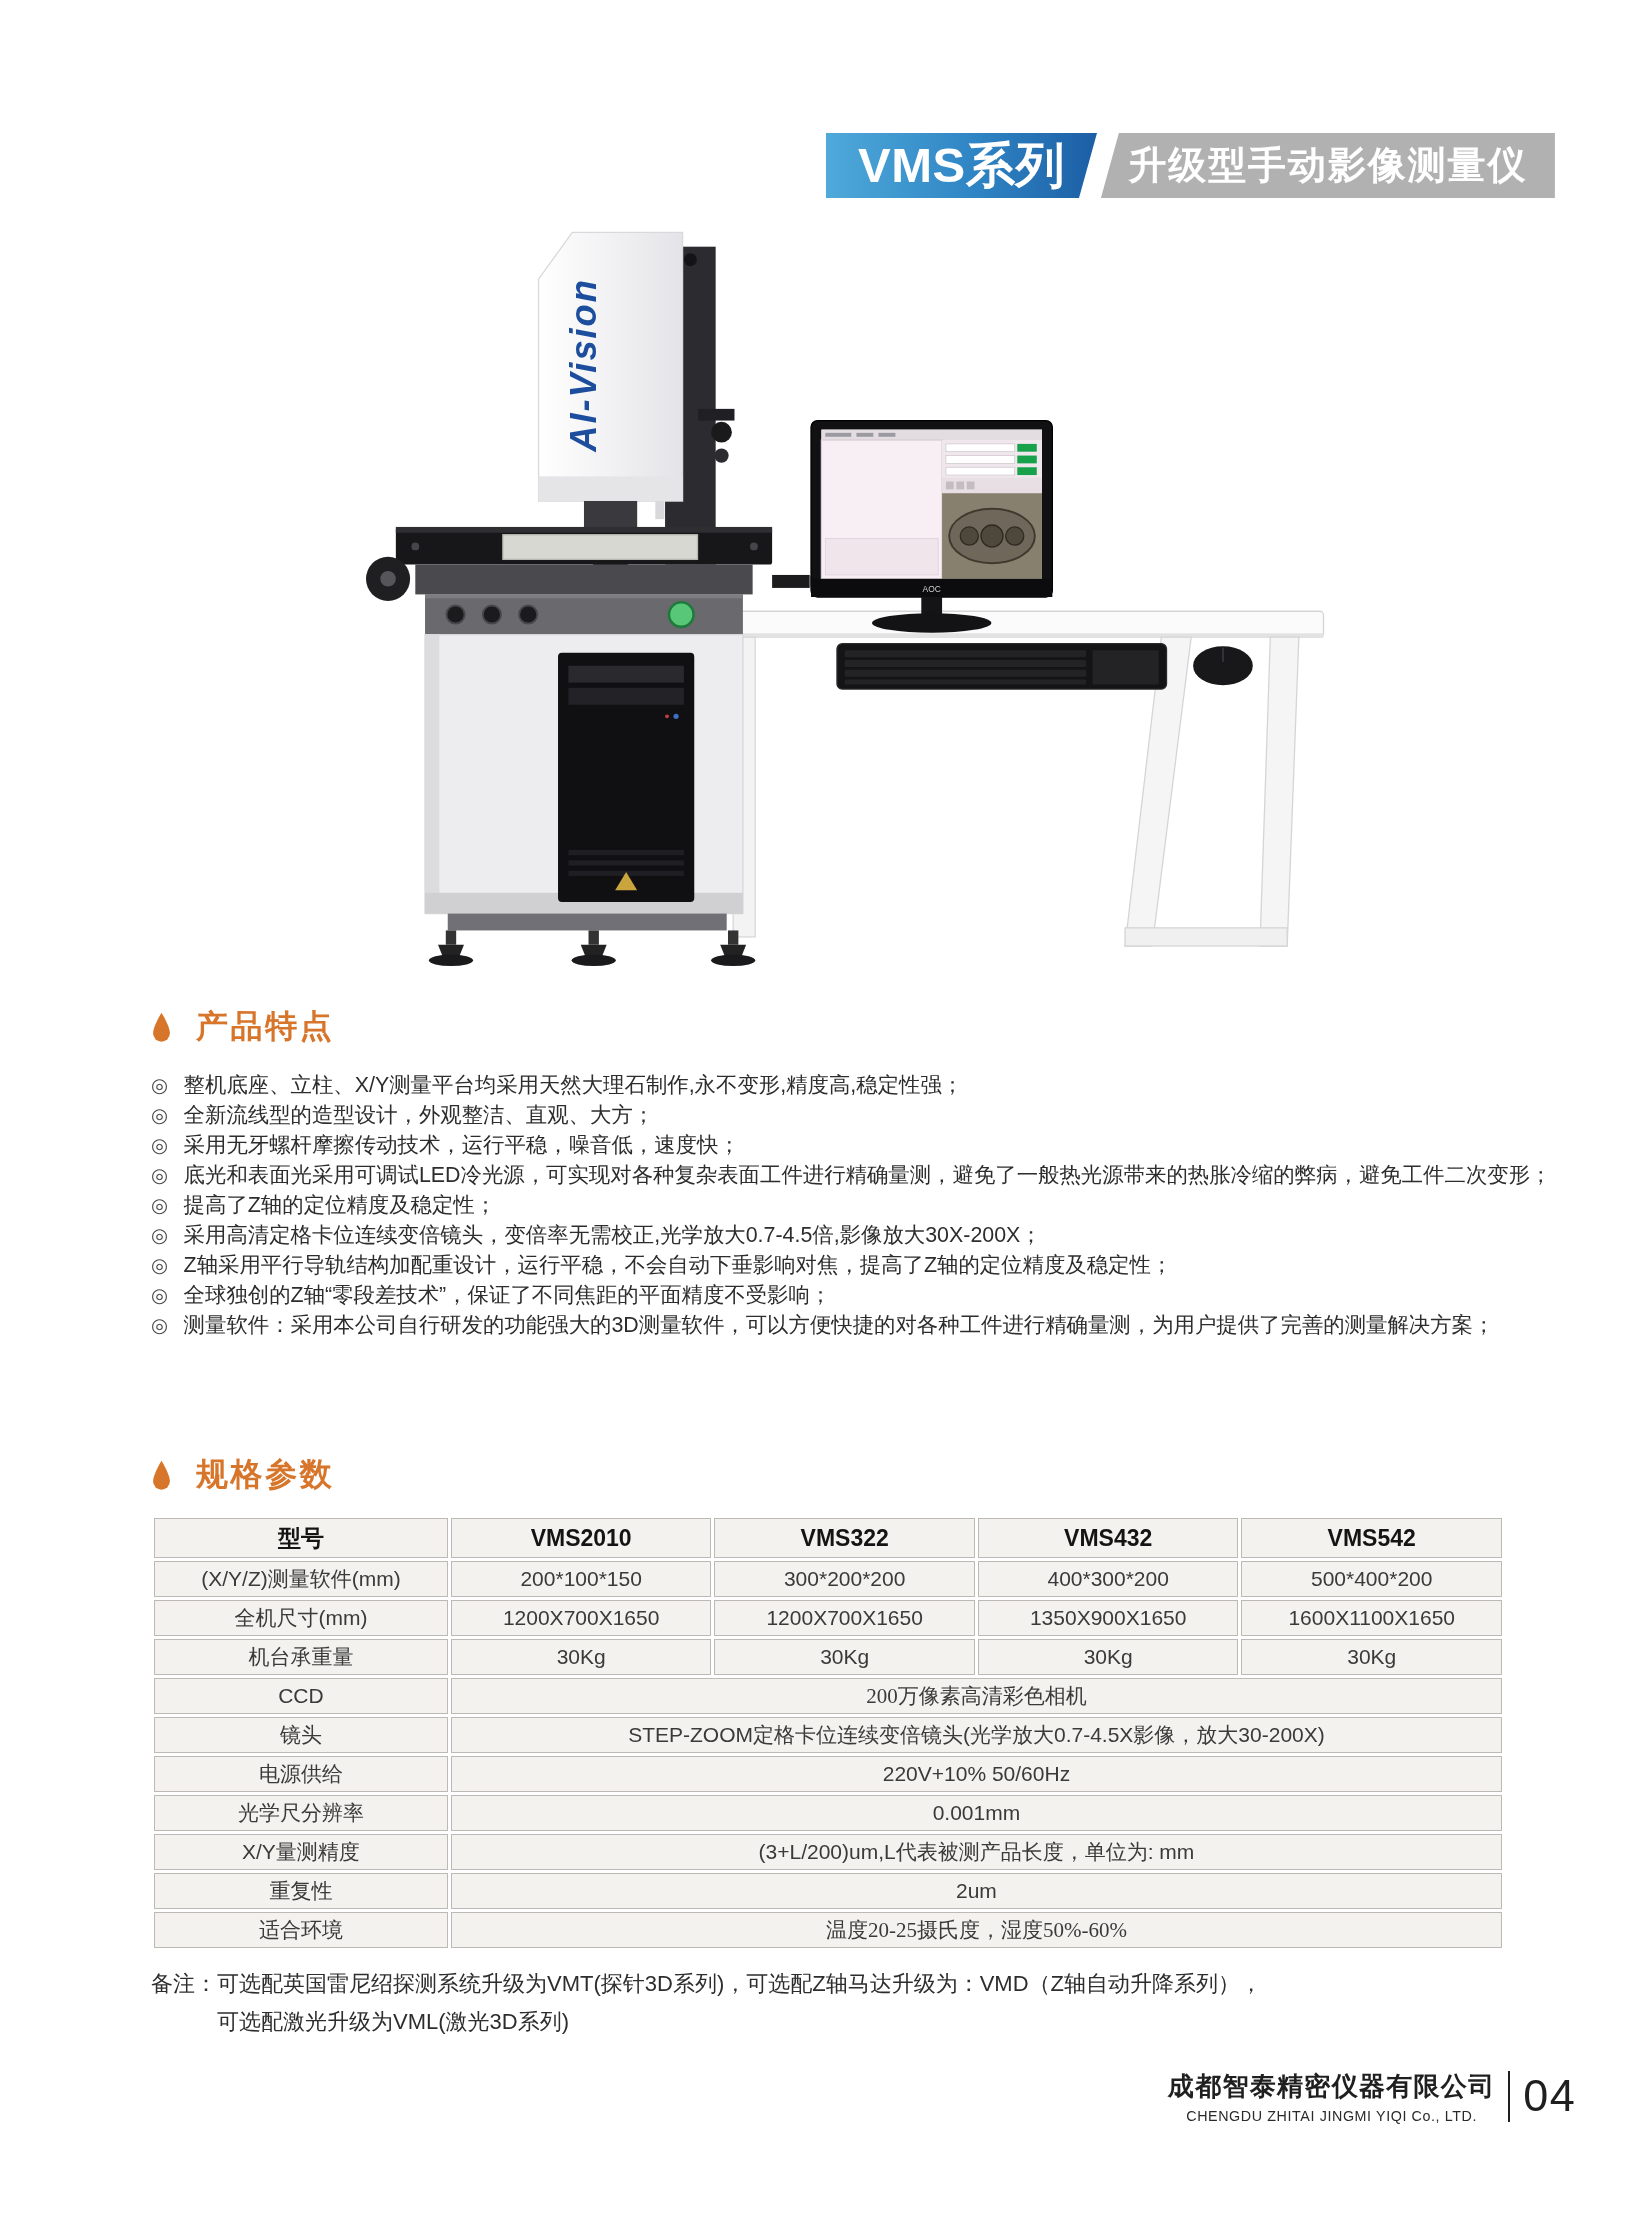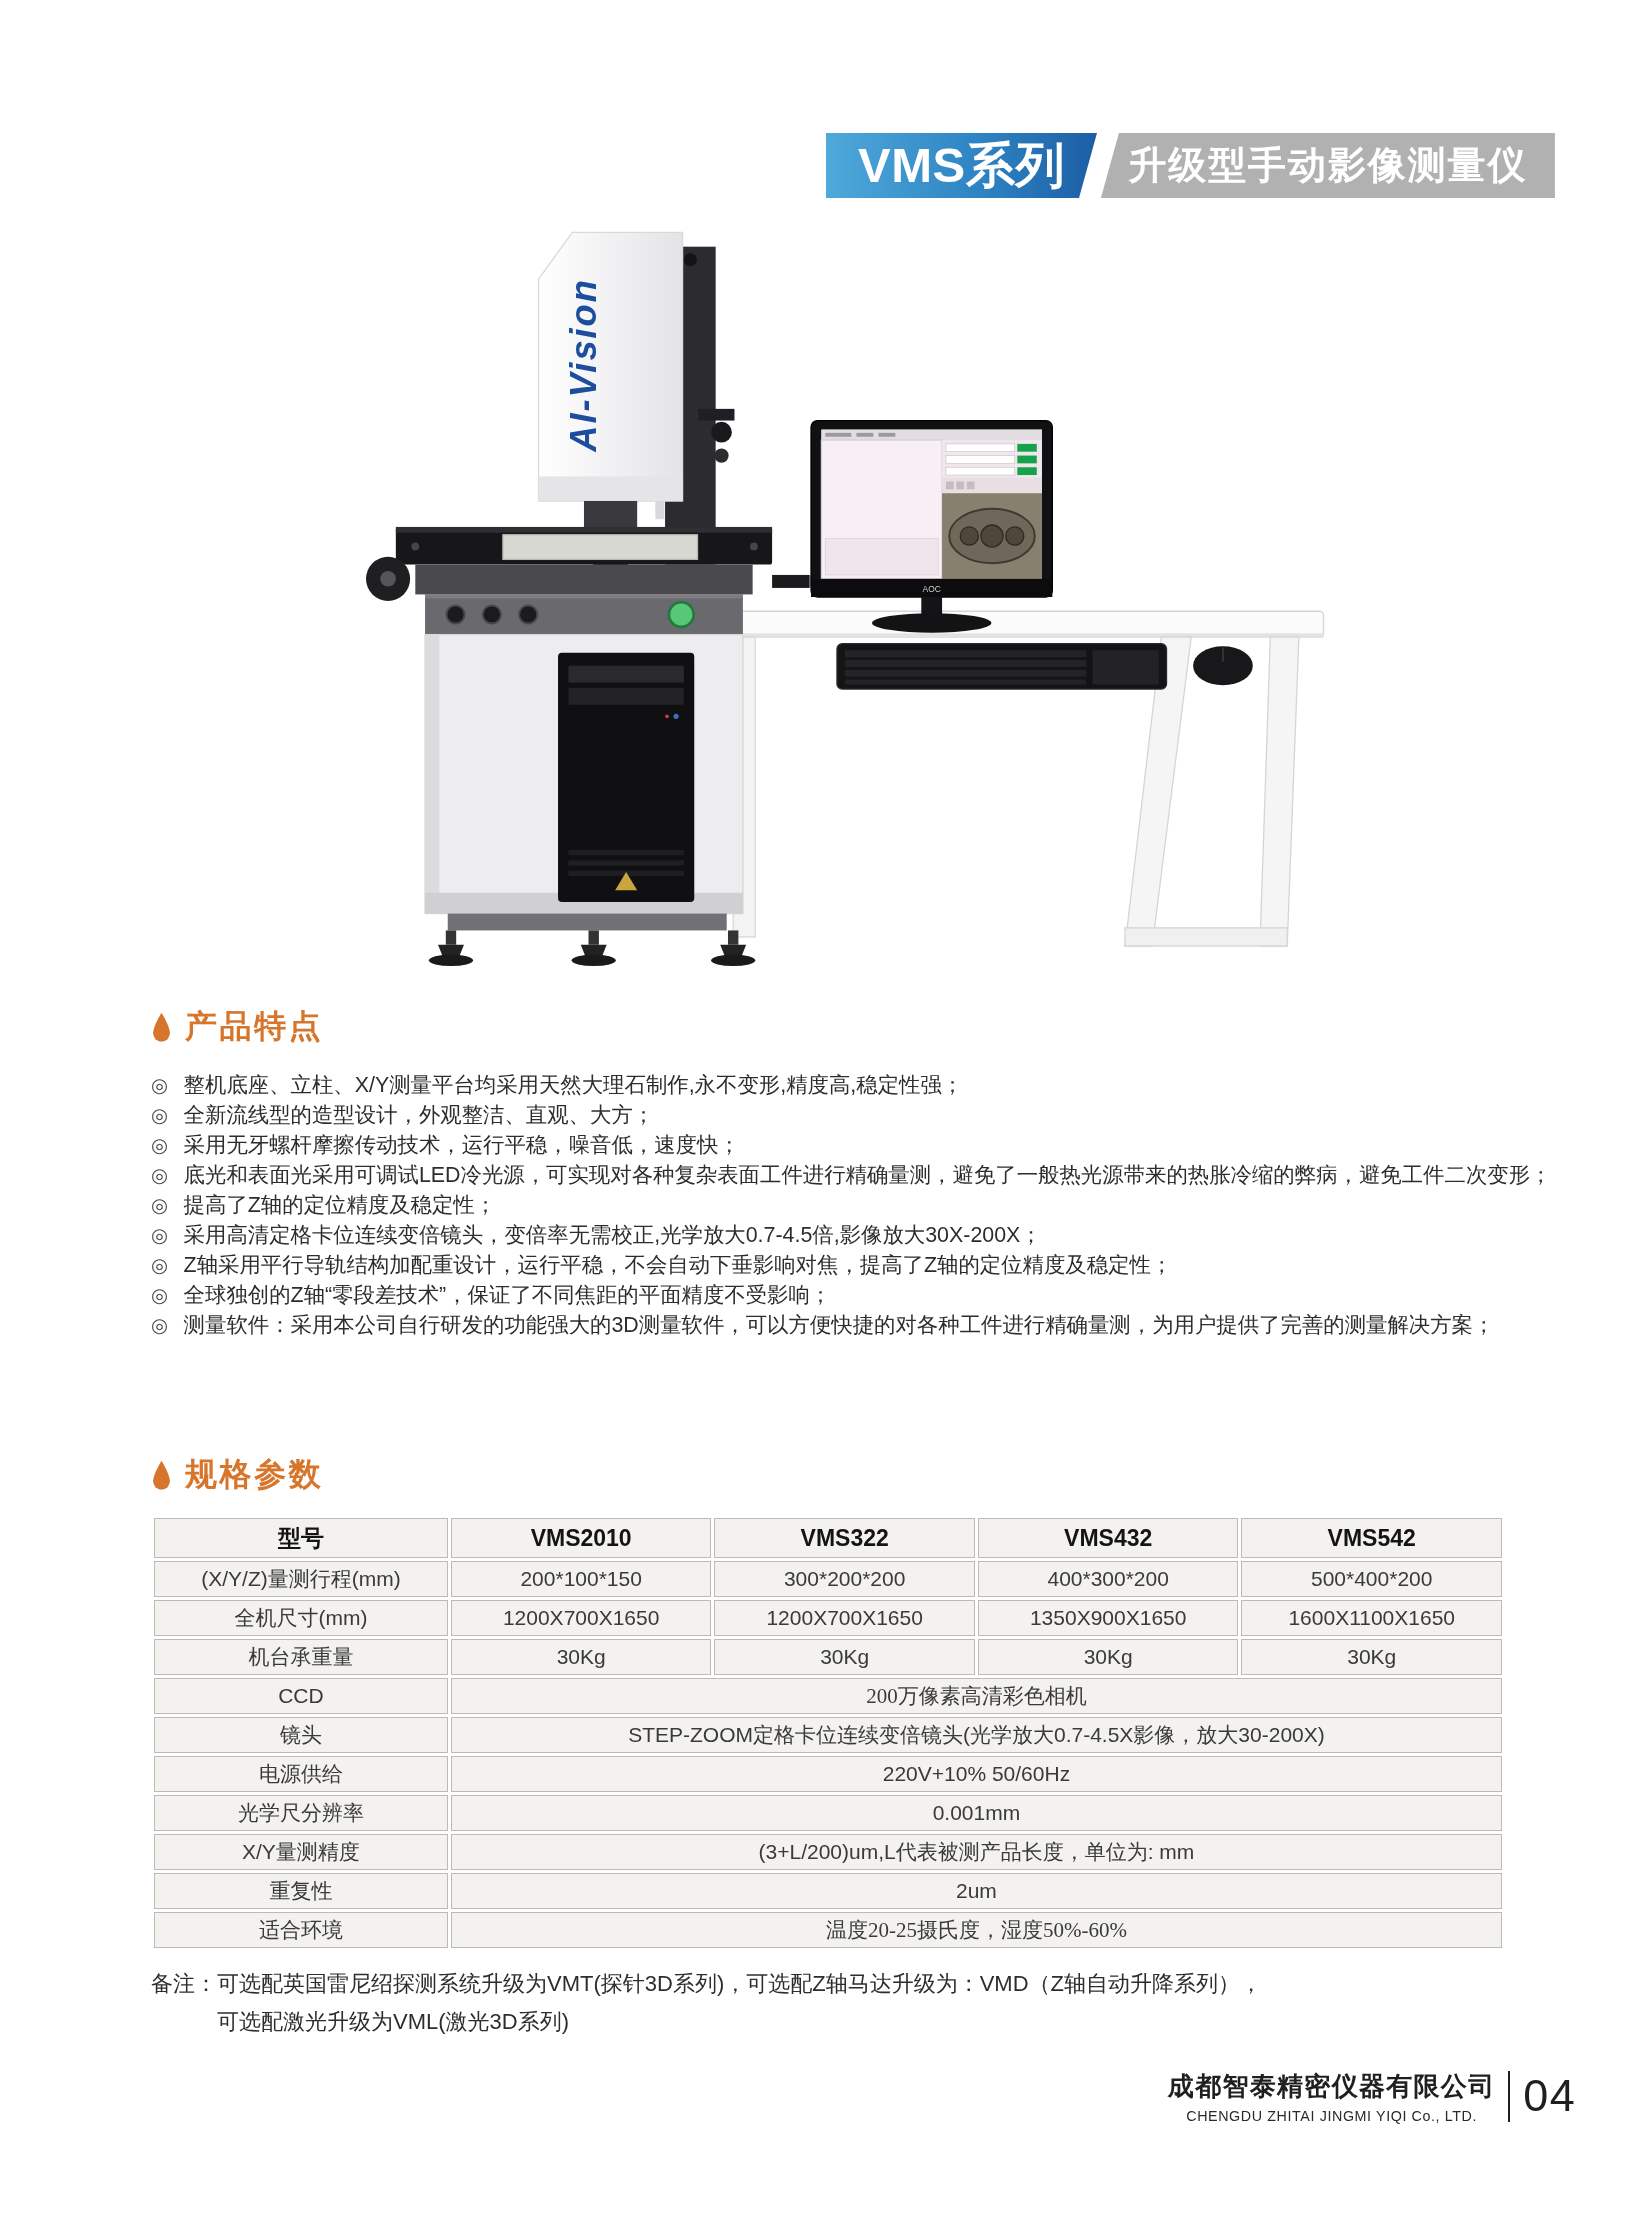--- a/index.html
+++ b/index.html
@@ -23,21 +23,21 @@
     clip-path:polygon(18px 0,100% 0,100% 100%,0 100%);
     color:#fff; font-weight:bold; font-size:38px;
     display:flex; align-items:center; justify-content:center; letter-spacing:1.9px;
   }
 
   
   .photo-wrap { position:absolute; left:318px; top:214px; width:1012px; height:766px; }
   .photo-wrap svg { width:100%; height:100%; display:block; }
 
   
-  .section-title { display:flex; align-items:center; gap:13px; color:#D7762B; font-size:32px; font-weight:bold; letter-spacing:2.6px; }
+  .section-title { display:flex; align-items:center; gap:24px; color:#D7762B; font-size:32px; font-weight:bold; letter-spacing:2.6px; }
   .drop { flex:0 0 auto; }
 
   
   .features { position:absolute; left:151px; top:1005px; width:1376px; }
   .feature-list { list-style:none; margin:21px 0 0 0; padding:0; }
   .feature-list li { display:flex; gap:15.6px; font-size:21.4px; line-height:30px; color:#2d2d2d; white-space:nowrap; }
   .feature-list .mark { color:#4a4a4a; font-size:19.5px; flex:0 0 auto; }
 
   
   .specs { position:absolute; left:151px; top:1453px; width:1376px; }
@@ -276,21 +276,21 @@
       </colgroup>
       <tbody>
         <tr class="head">
           <td>型号</td>
           <td>VMS2010</td>
           <td>VMS322</td>
           <td>VMS432</td>
           <td>VMS542</td>
         </tr>
         <tr>
-          <td>(X/Y/Z)量测行程(mm)</td>
+          <td>(X/Y/Z)测量软件(mm)</td>
           <td>200*100*150</td>
           <td>300*200*200</td>
           <td>400*300*200</td>
           <td>500*400*200</td>
         </tr>
         <tr>
           <td>全机尺寸(mm)</td>
           <td>1200X700X1650</td>
           <td>1200X700X1650</td>
           <td>1350X900X1650</td>

